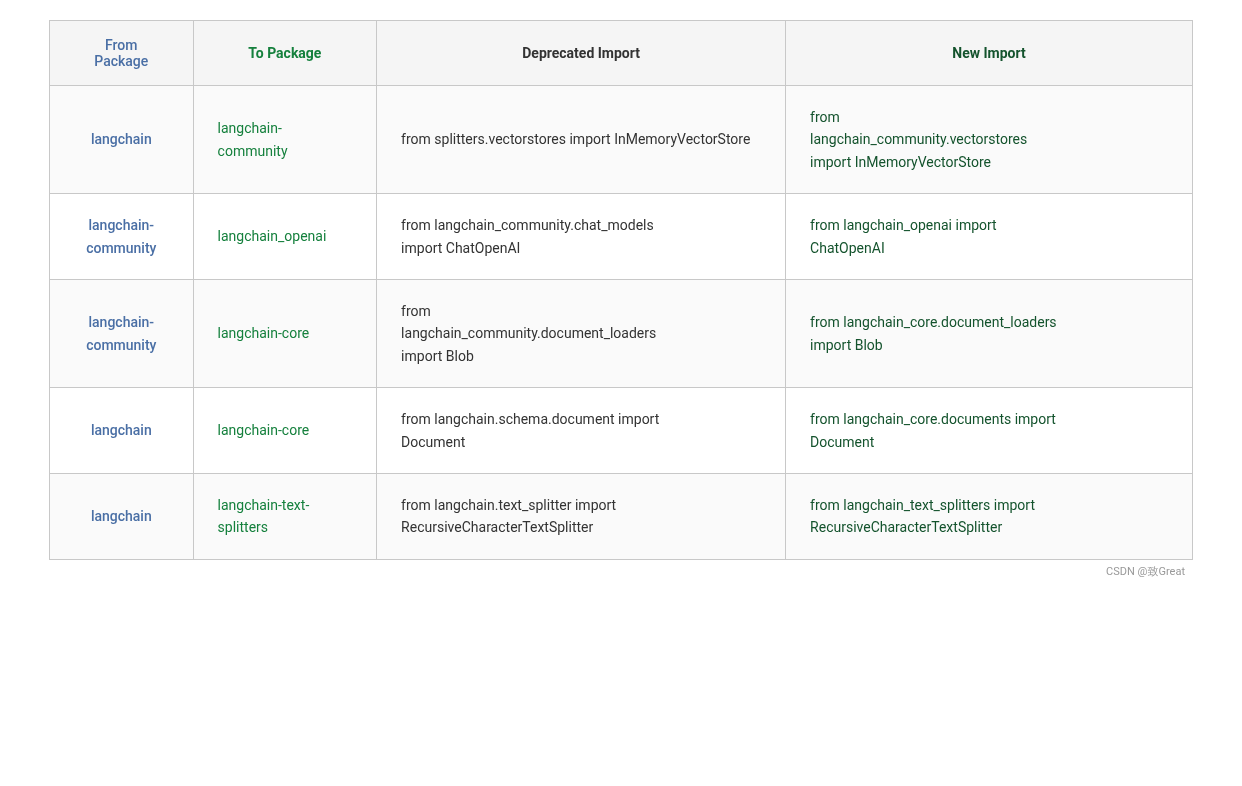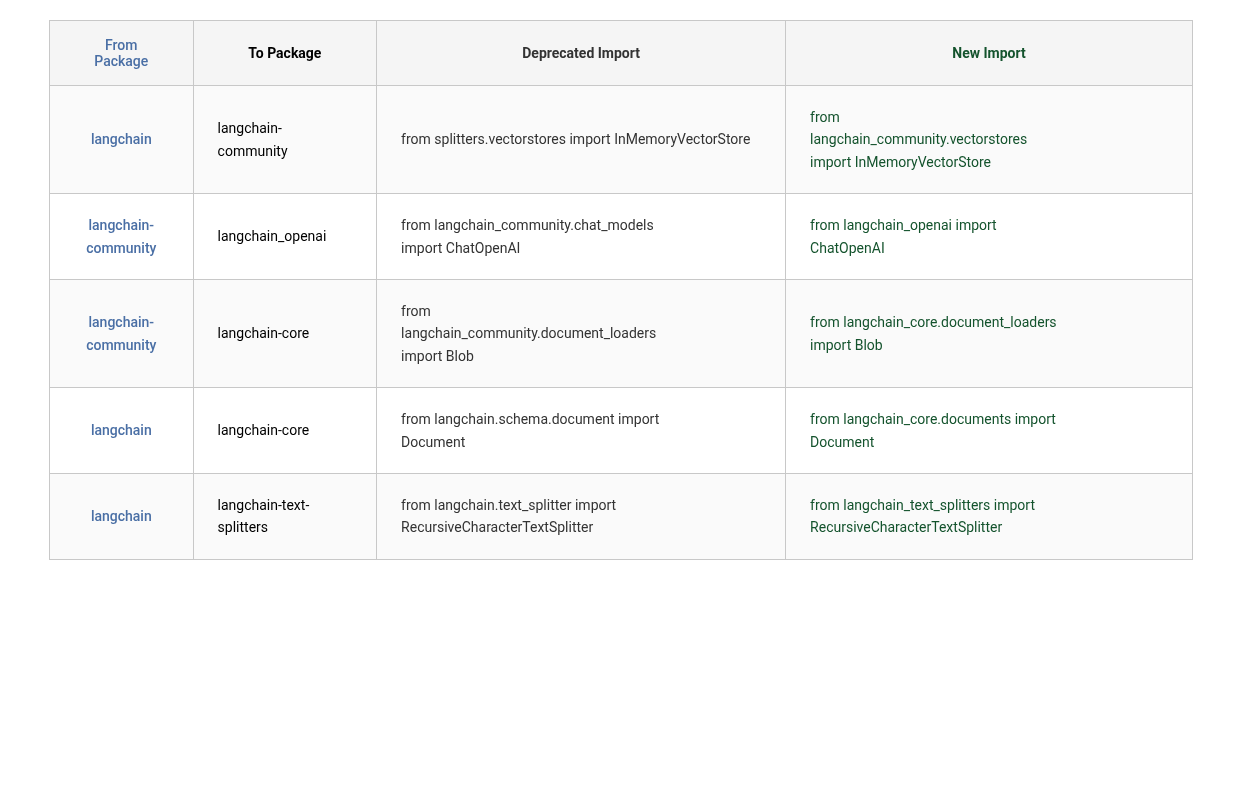--- a/index.html
+++ b/index.html
@@ -50,21 +50,21 @@
 
     .col-from {
       width: 145px;
       text-align: center;
       color: #4a6fa5;
       font-weight: 500;
     }
 
     .col-to {
       width: 185px;
-      color: #000000;
+      color: #15803d;
     }
 
     .col-deprecated {
       width: 415px;
       color: #333;
     }
 
     .col-new {
       width: 415px;
       color: #14532d;
@@ -124,13 +124,14 @@
       <td class="col-new">from langchain_core.documents import<br>Document</td>
     </tr>
         <tr>
       <td class="col-from">langchain</td>
       <td class="col-to">langchain-text-<br>splitters</td>
       <td class="col-deprecated">from langchain.text_splitter import<br>RecursiveCharacterTextSplitter</td>
       <td class="col-new">from langchain_text_splitters import<br>RecursiveCharacterTextSplitter</td>
     </tr>
       </tbody>
   </table>
+  <div class="watermark">CSDN @致Great</div>
 </div>
 
 </body></html>

